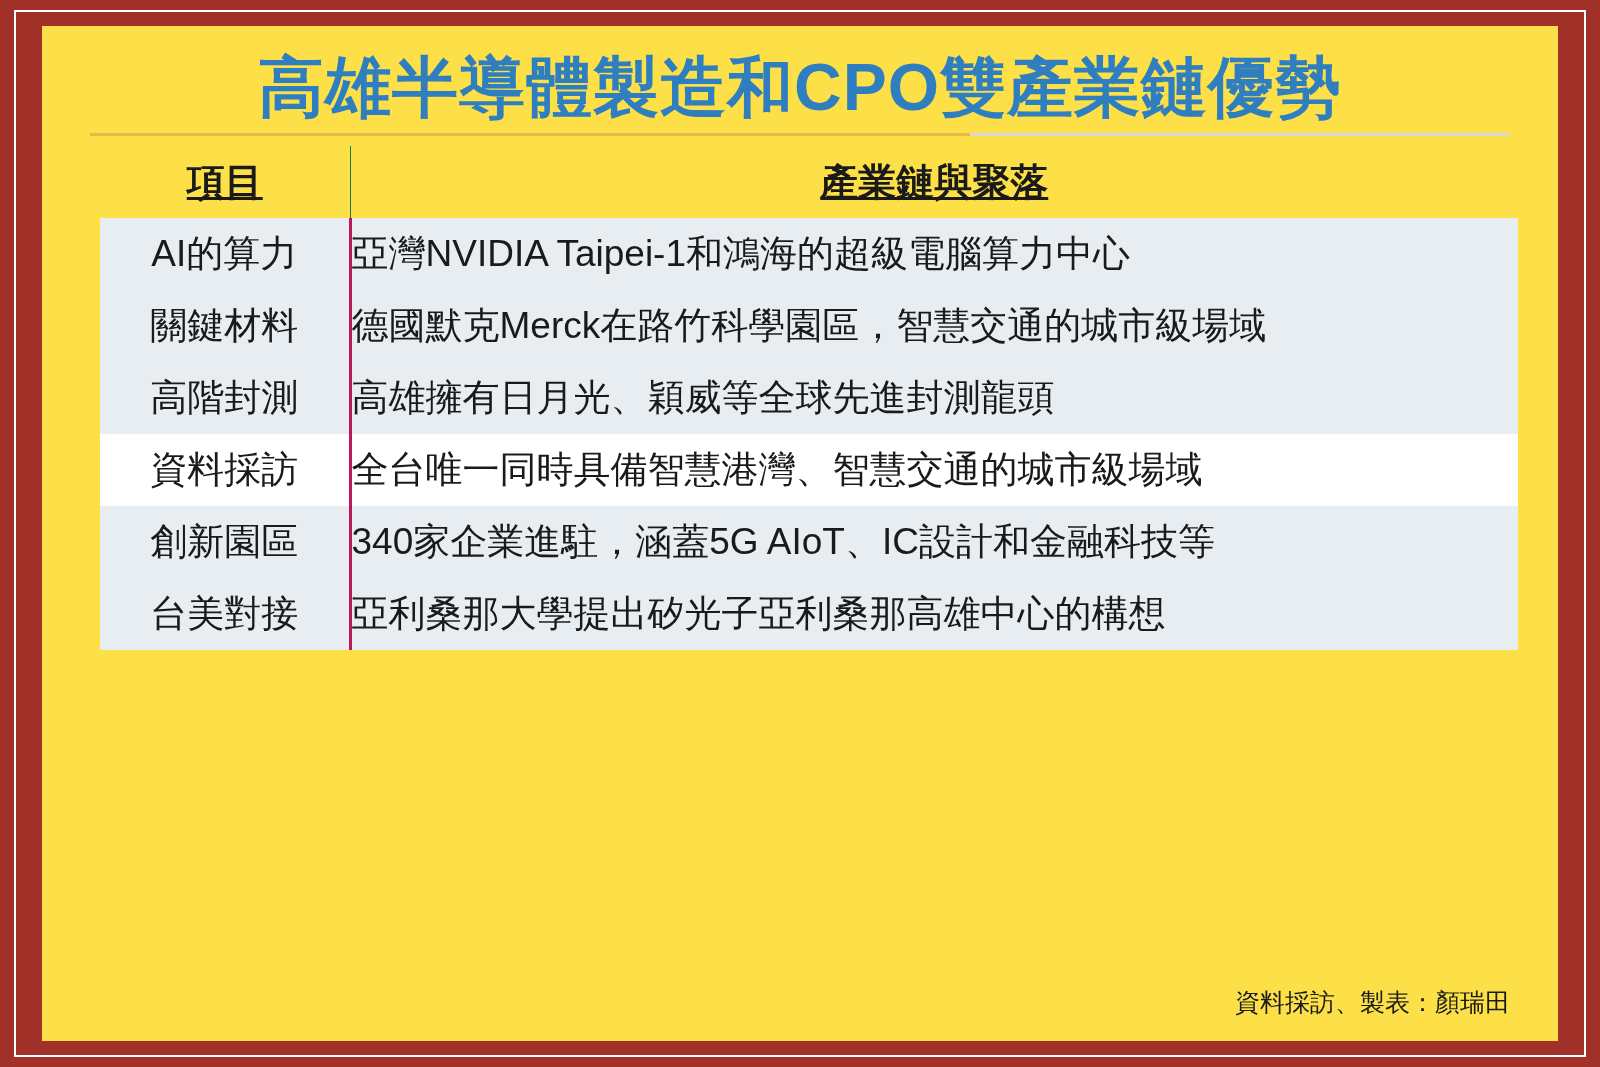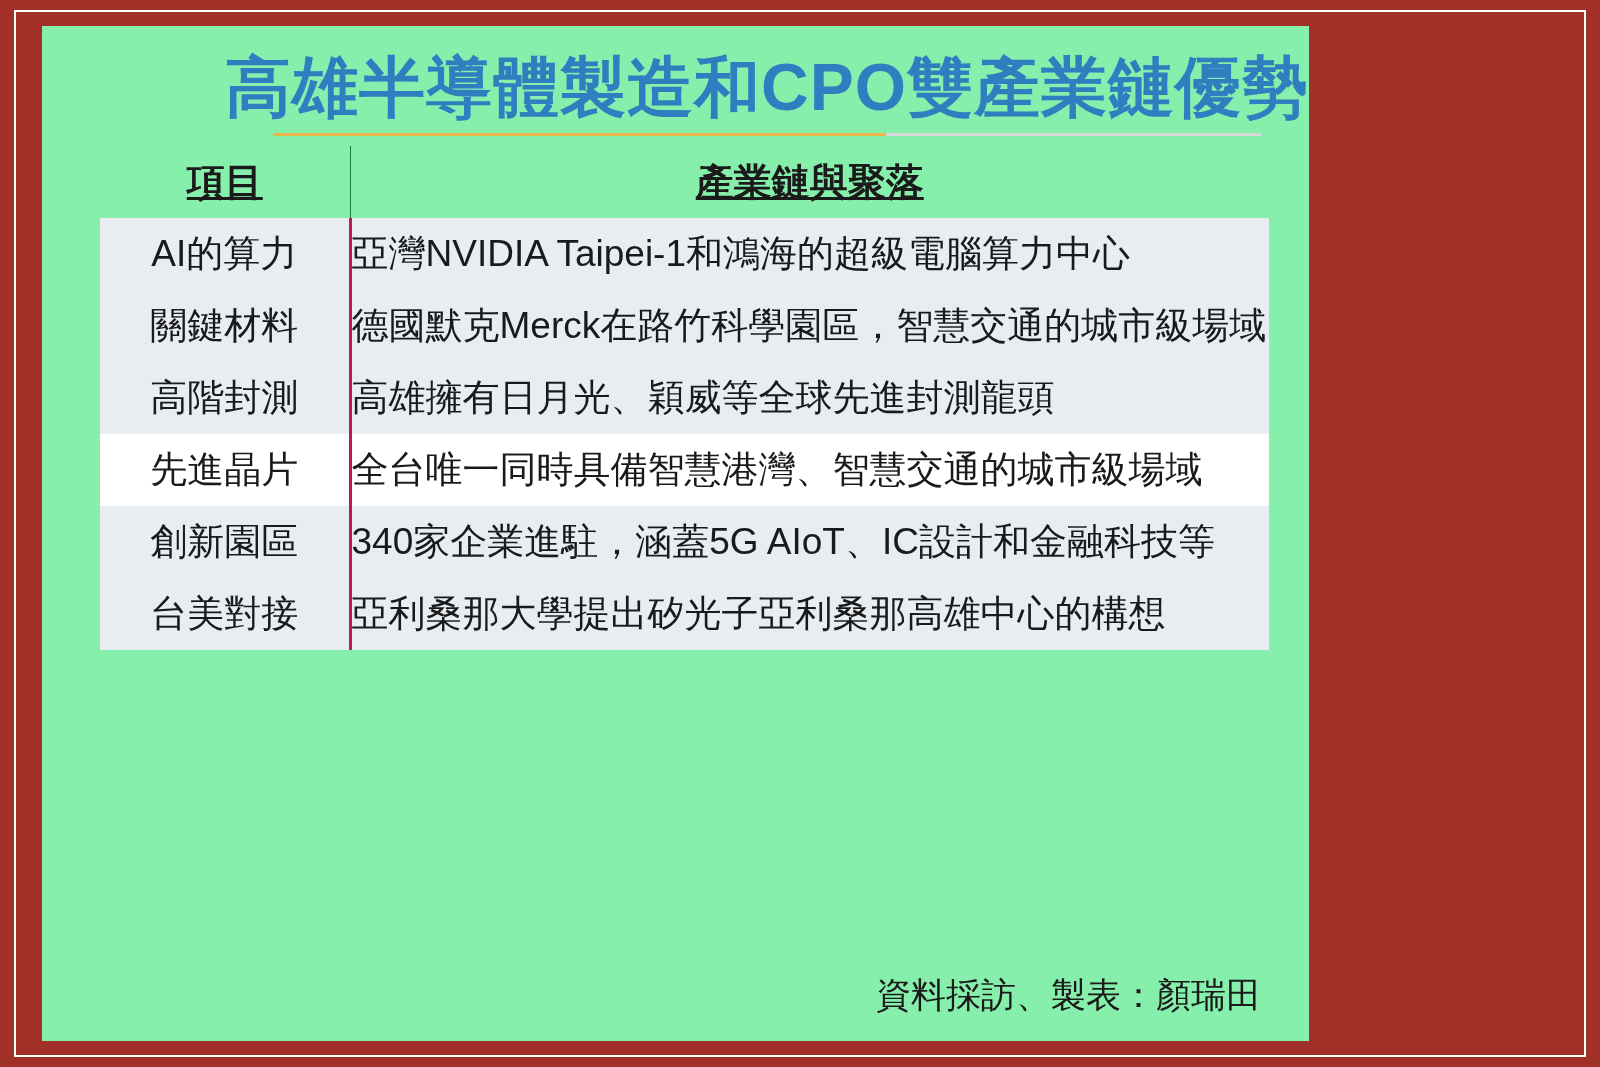--- a/index.html
+++ b/index.html
@@ -26,27 +26,26 @@
   .frame-inner-line {
     position: absolute;
     left: 14px; top: 10px;
     right: 14px; bottom: 10px;
     border: 2px solid #ffffff;
     box-sizing: border-box;
   }
   .card {
     position: absolute;
     left: 42px; top: 26px;
-    width: 1267px;
+    width: 1516px;
     height: 1015px;
-    background: #86efac;
+    background: #fde047;
     box-sizing: border-box;
     display: flex;
     flex-direction: column;
-    align-items: flex-end;
   }
 
   
   .title-wrap {
     padding: 26px 0 10px 0;
     text-align: center;
   }
   .title {
     font-size: 66px;
     font-weight: bold;
@@ -105,21 +104,21 @@
     border-left: 3px solid #be185d;
     white-space: nowrap;
   }
   tr.shade .cell-item, tr.shade .cell-desc { background: #e8edf2; }
   tr.plain .cell-item, tr.plain .cell-desc { background: #ffffff; }
 
   
   .credit {
     padding: 14px 48px 22px 0;
     text-align: right;
-    font-size: 35px;
+    font-size: 25px;
     color: #1a1a1a;
   }
 </style>
 </head>
 <body>
 
 <div class="frame-outer">
   <div class="frame-inner-line"></div>
 
   <div class="card">
@@ -148,21 +147,21 @@
           </tr>
           <tr class="shade">
             <td class="cell-item">關鍵材料</td>
             <td class="cell-desc">德國默克Merck在路竹科學園區，智慧交通的城市級場域</td>
           </tr>
           <tr class="shade">
             <td class="cell-item">高階封測</td>
             <td class="cell-desc">高雄擁有日月光、穎威等全球先進封測龍頭</td>
           </tr>
           <tr class="plain">
-            <td class="cell-item">先進晶片</td>
+            <td class="cell-item">資料採訪</td>
             <td class="cell-desc">全台唯一同時具備智慧港灣、智慧交通的城市級場域</td>
           </tr>
           <tr class="shade">
             <td class="cell-item">創新園區</td>
             <td class="cell-desc">340家企業進駐，涵蓋5G AIoT、IC設計和金融科技等</td>
           </tr>
           <tr class="shade">
             <td class="cell-item">台美對接</td>
             <td class="cell-desc">亞利桑那大學提出矽光子亞利桑那高雄中心的構想</td>
           </tr>

